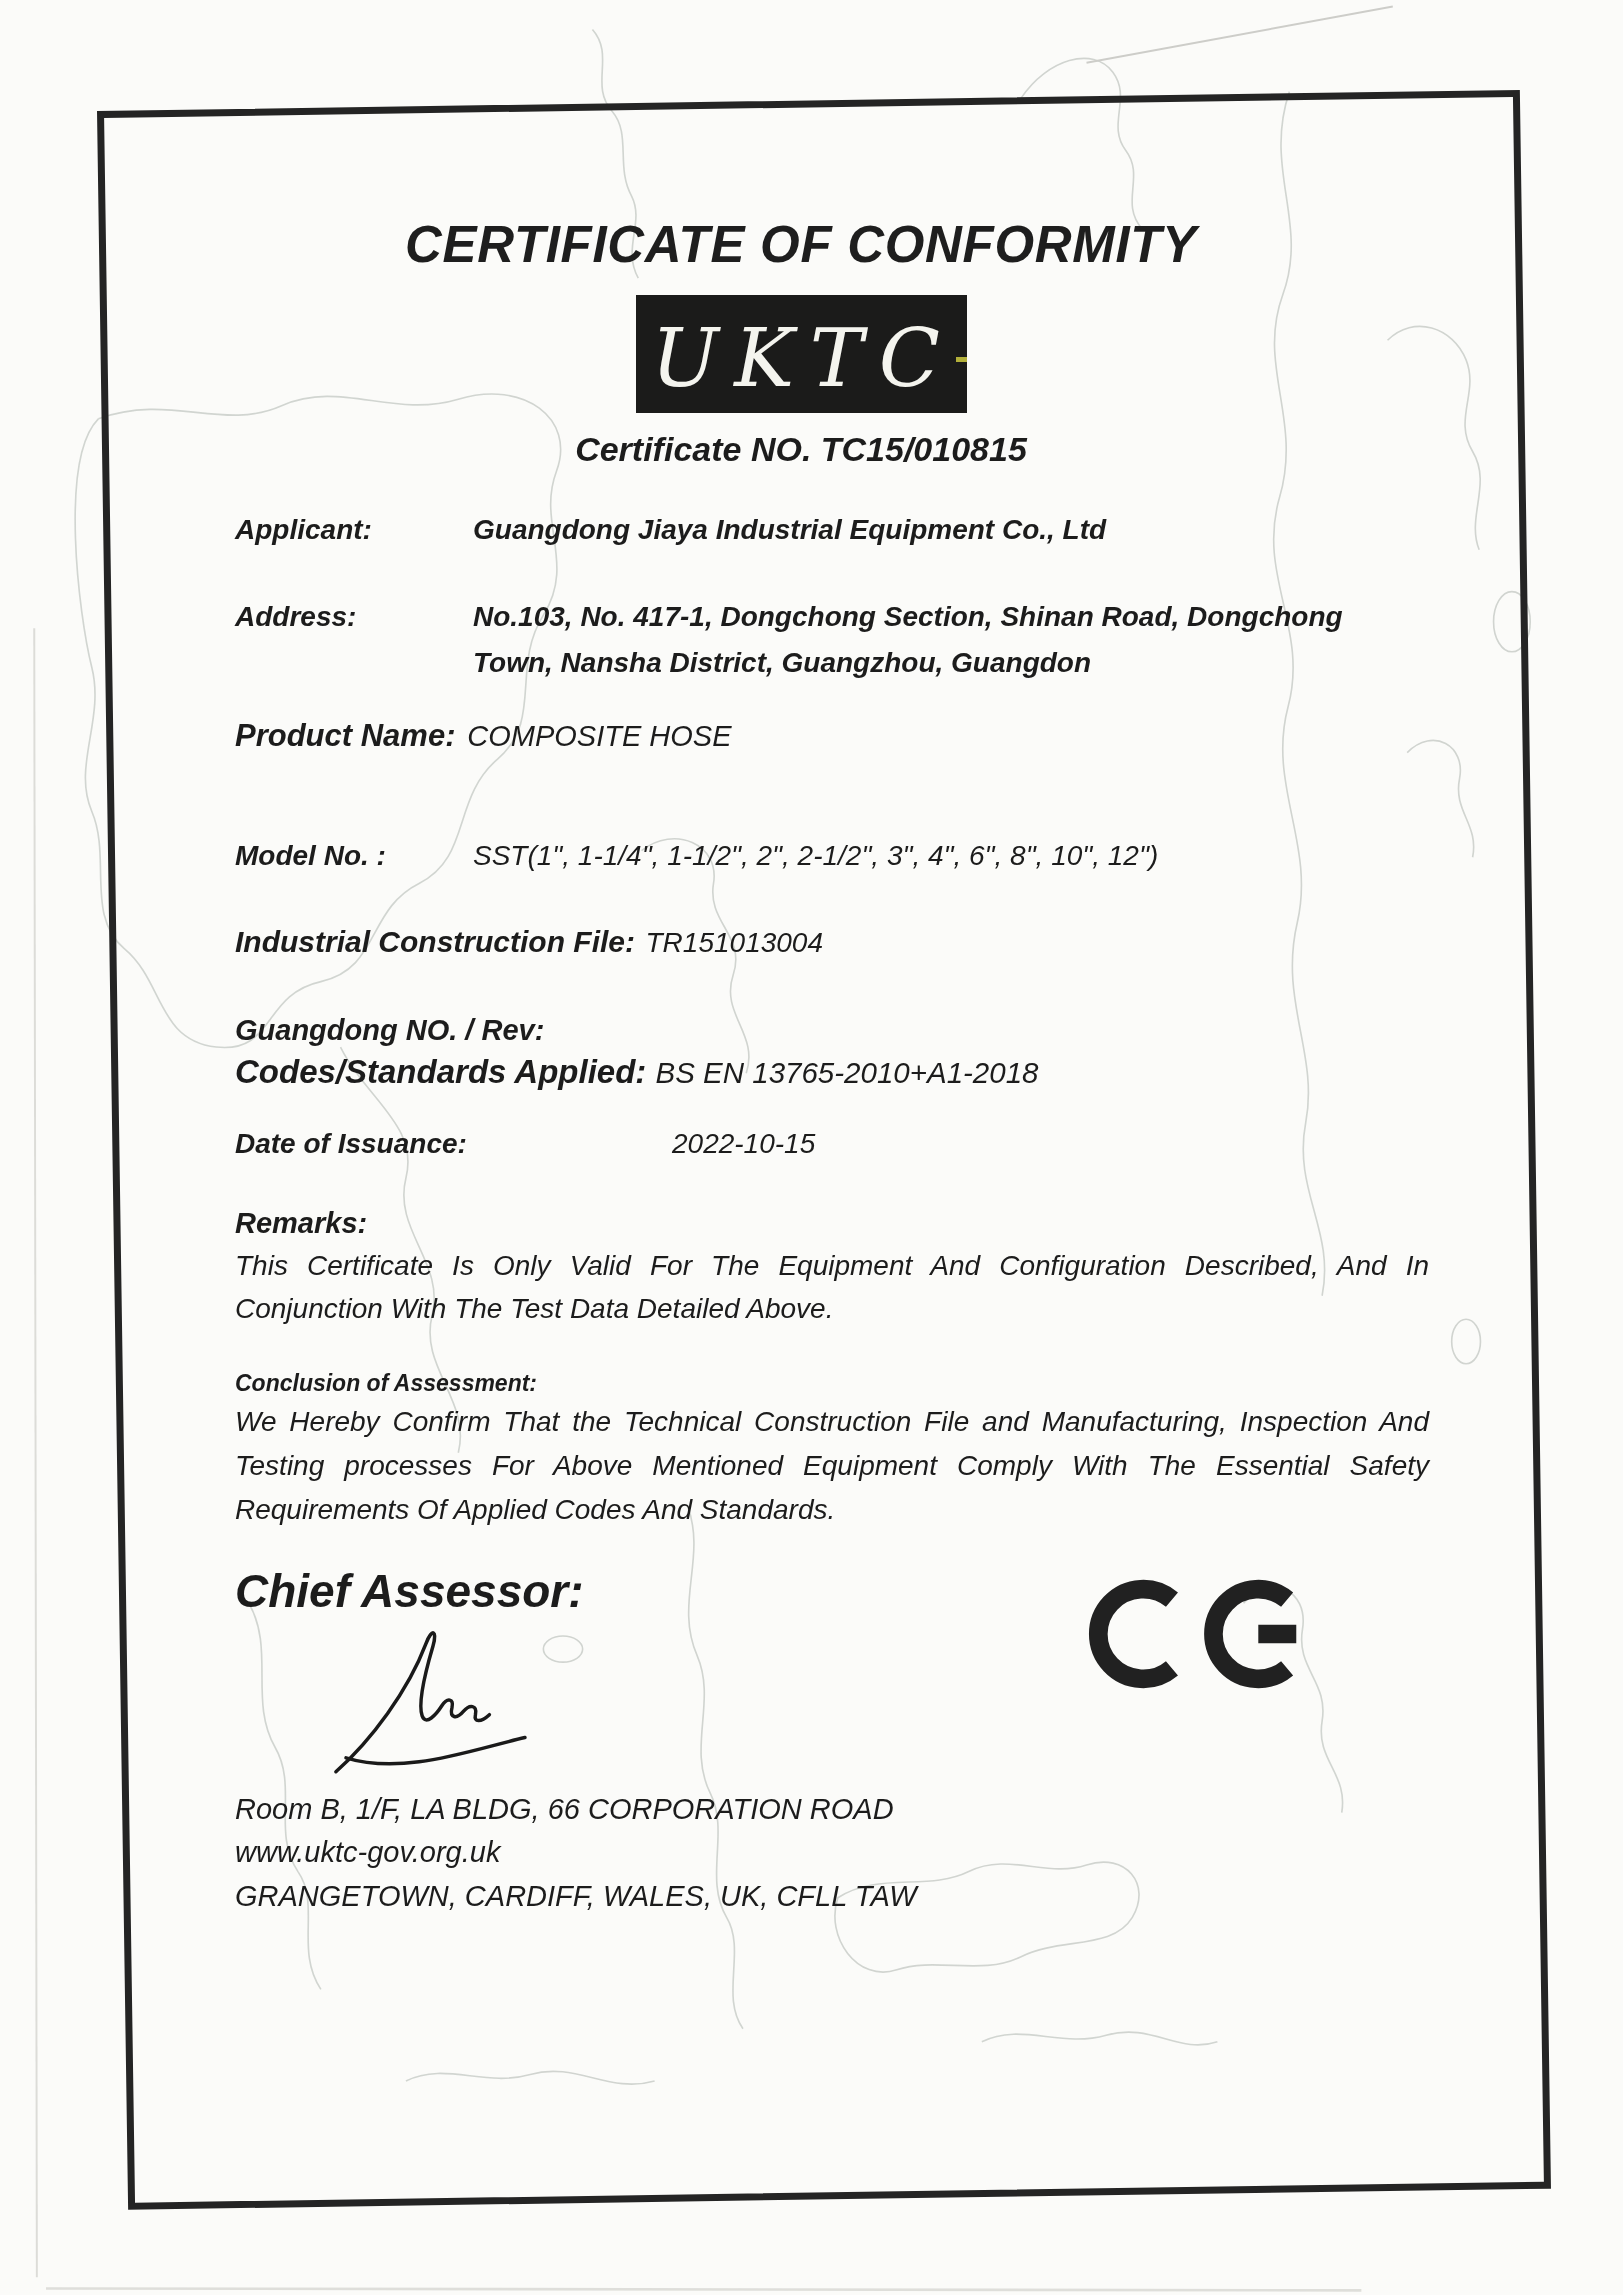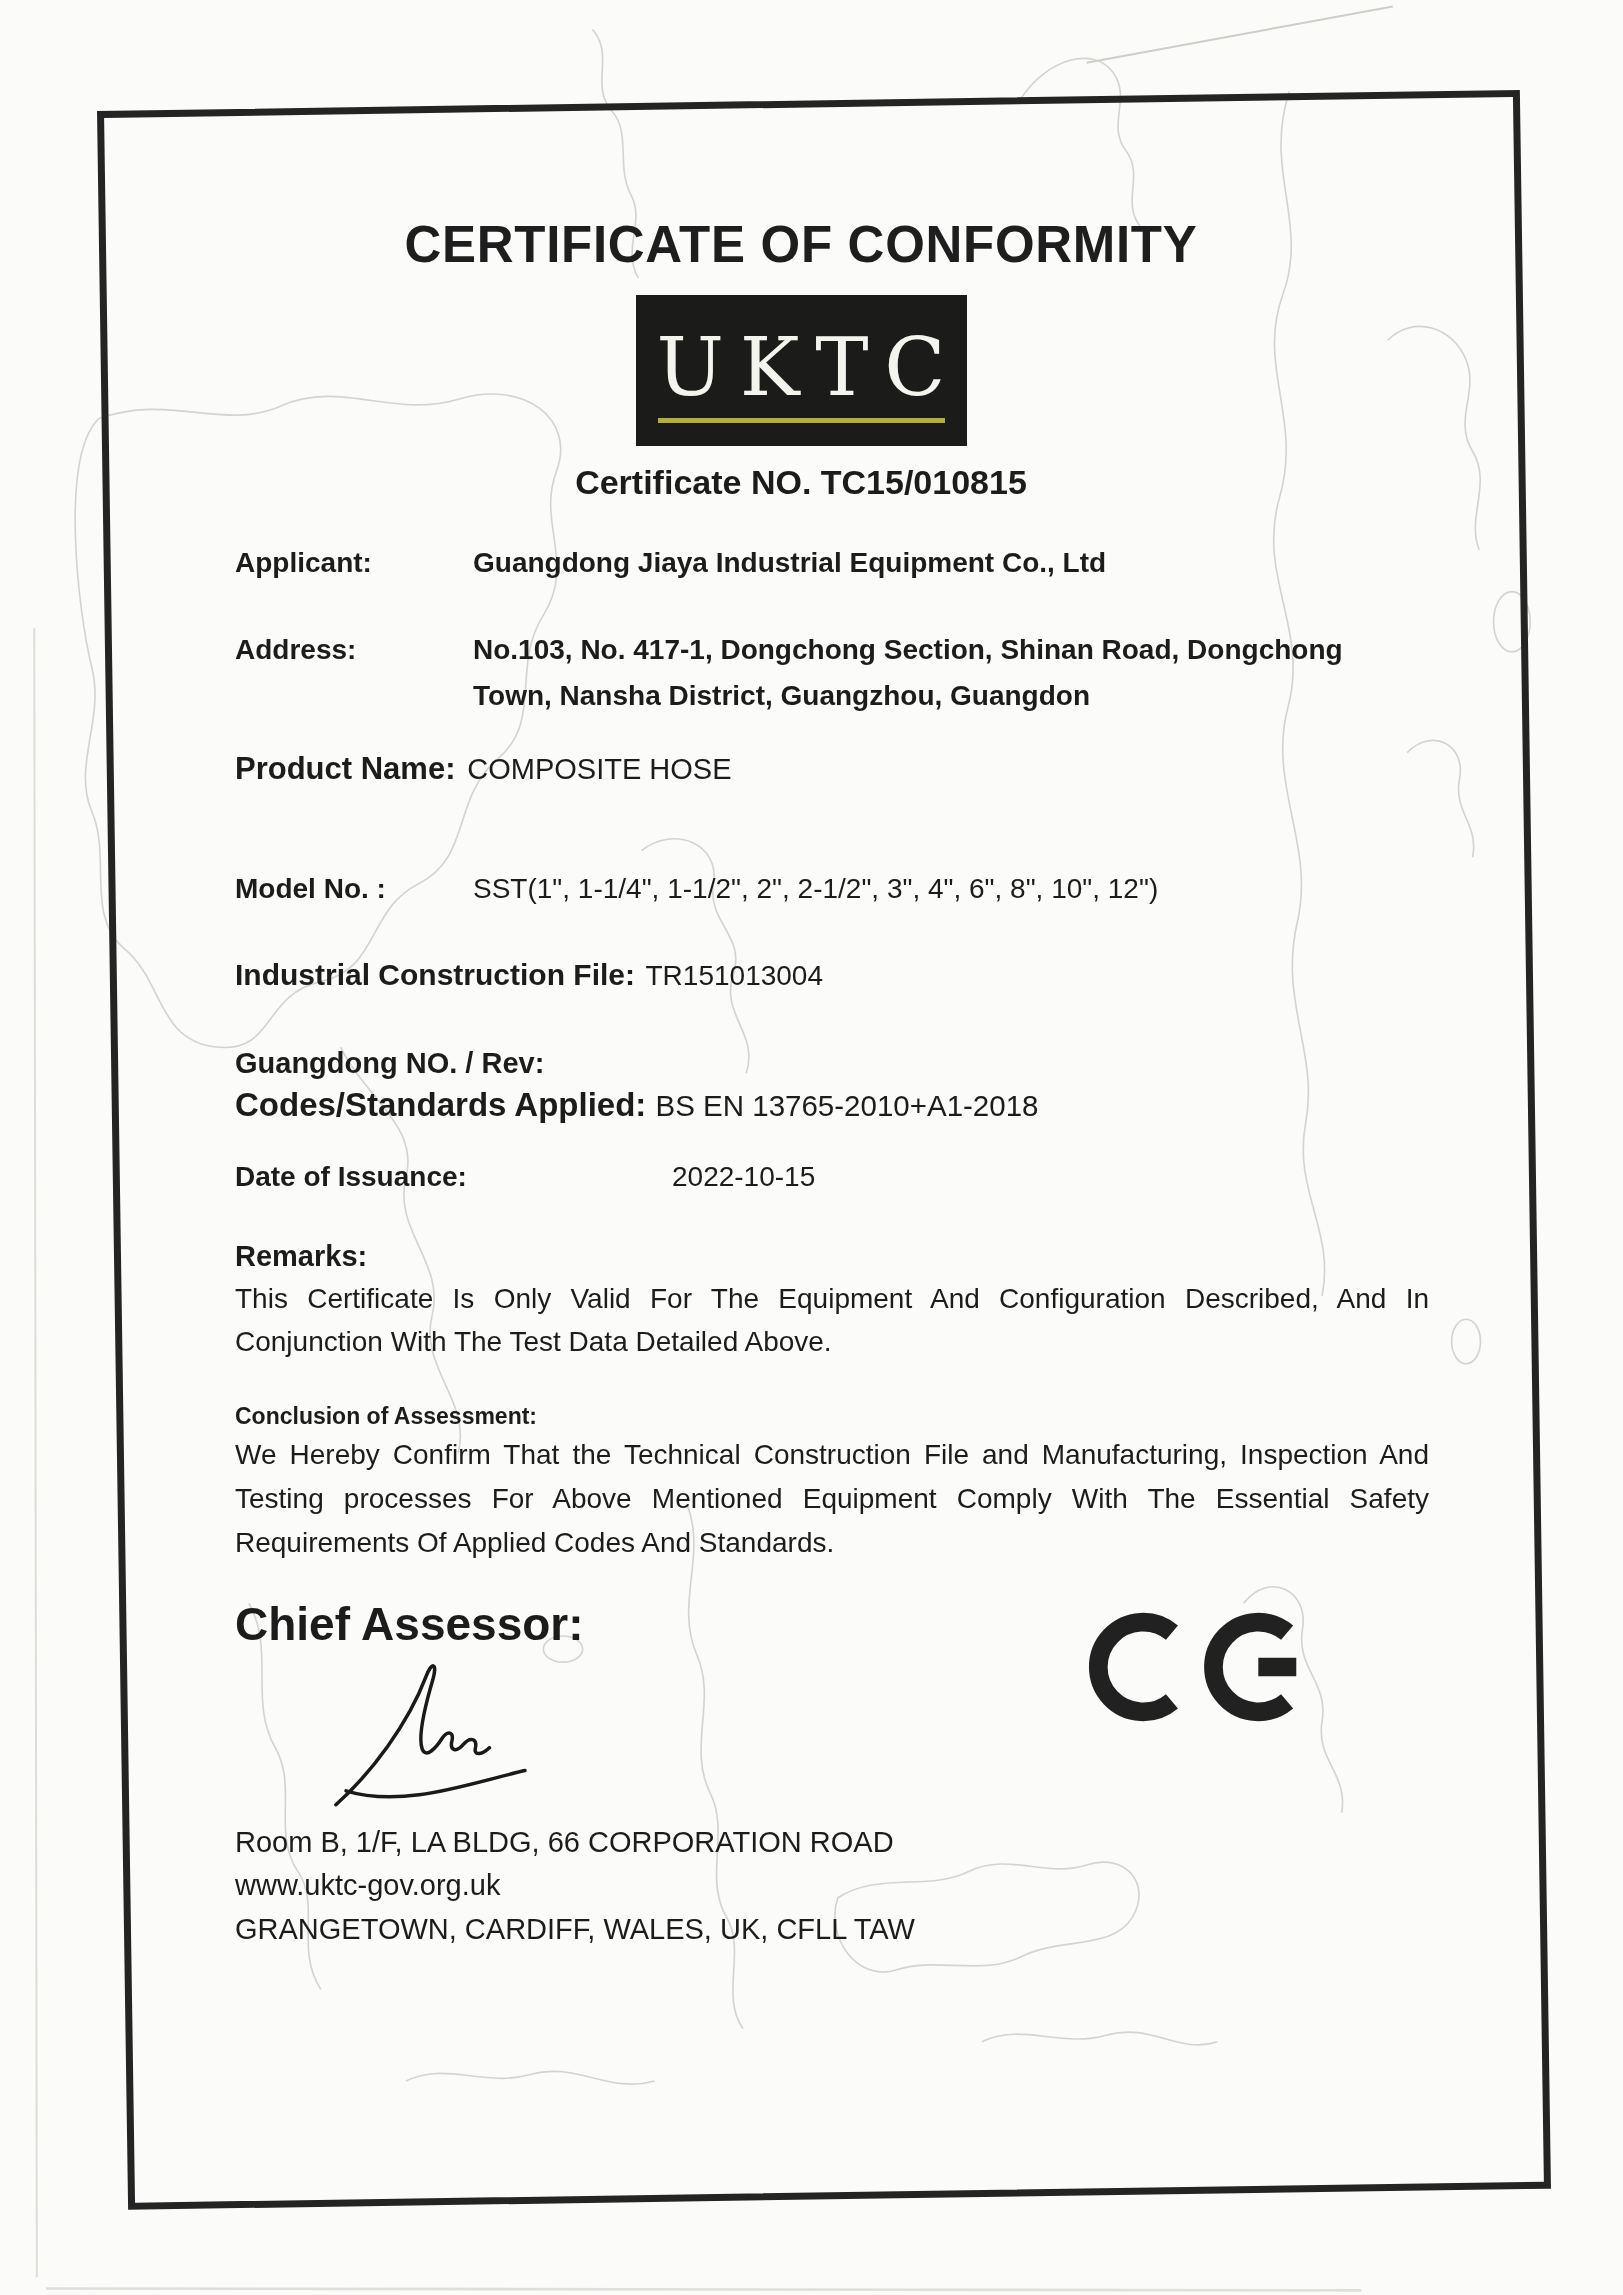--- a/index.html
+++ b/index.html
@@ -28,34 +28,35 @@
     transform: rotate(-0.85deg);
     transform-origin: left top;
     background: transparent;
   }
   .cert-content {
     position: absolute;
     left: 104px; top: 118px;
     width: 1394px;
     padding-top: 98px;
     box-sizing: border-box;
+    font-style: italic;
   }
   .title {
     text-align: center;
     font-size: 51px;
     font-weight: 700;
     letter-spacing: 0.7px;
     line-height: 1.12;
     color: #1e1e1e;
   }
   .logo-box {
-    width: 331px; height: 151px;
+    width: 331px; height: 118px;
     margin: 22px auto 0 auto;
     background: #1b1b1a;
-    display: flex; flex-direction: column;
+    display: flex; flex-direction: row;
     align-items: center; justify-content: center;
   }
   .logo-text {
     font-family: "DejaVu Serif", serif;
     font-size: 80px;
     color: #f4f4ee;
     letter-spacing: 15.7px;
     padding-left: 15.7px; 
     line-height: 1;
     margin-top: 9.2px;

